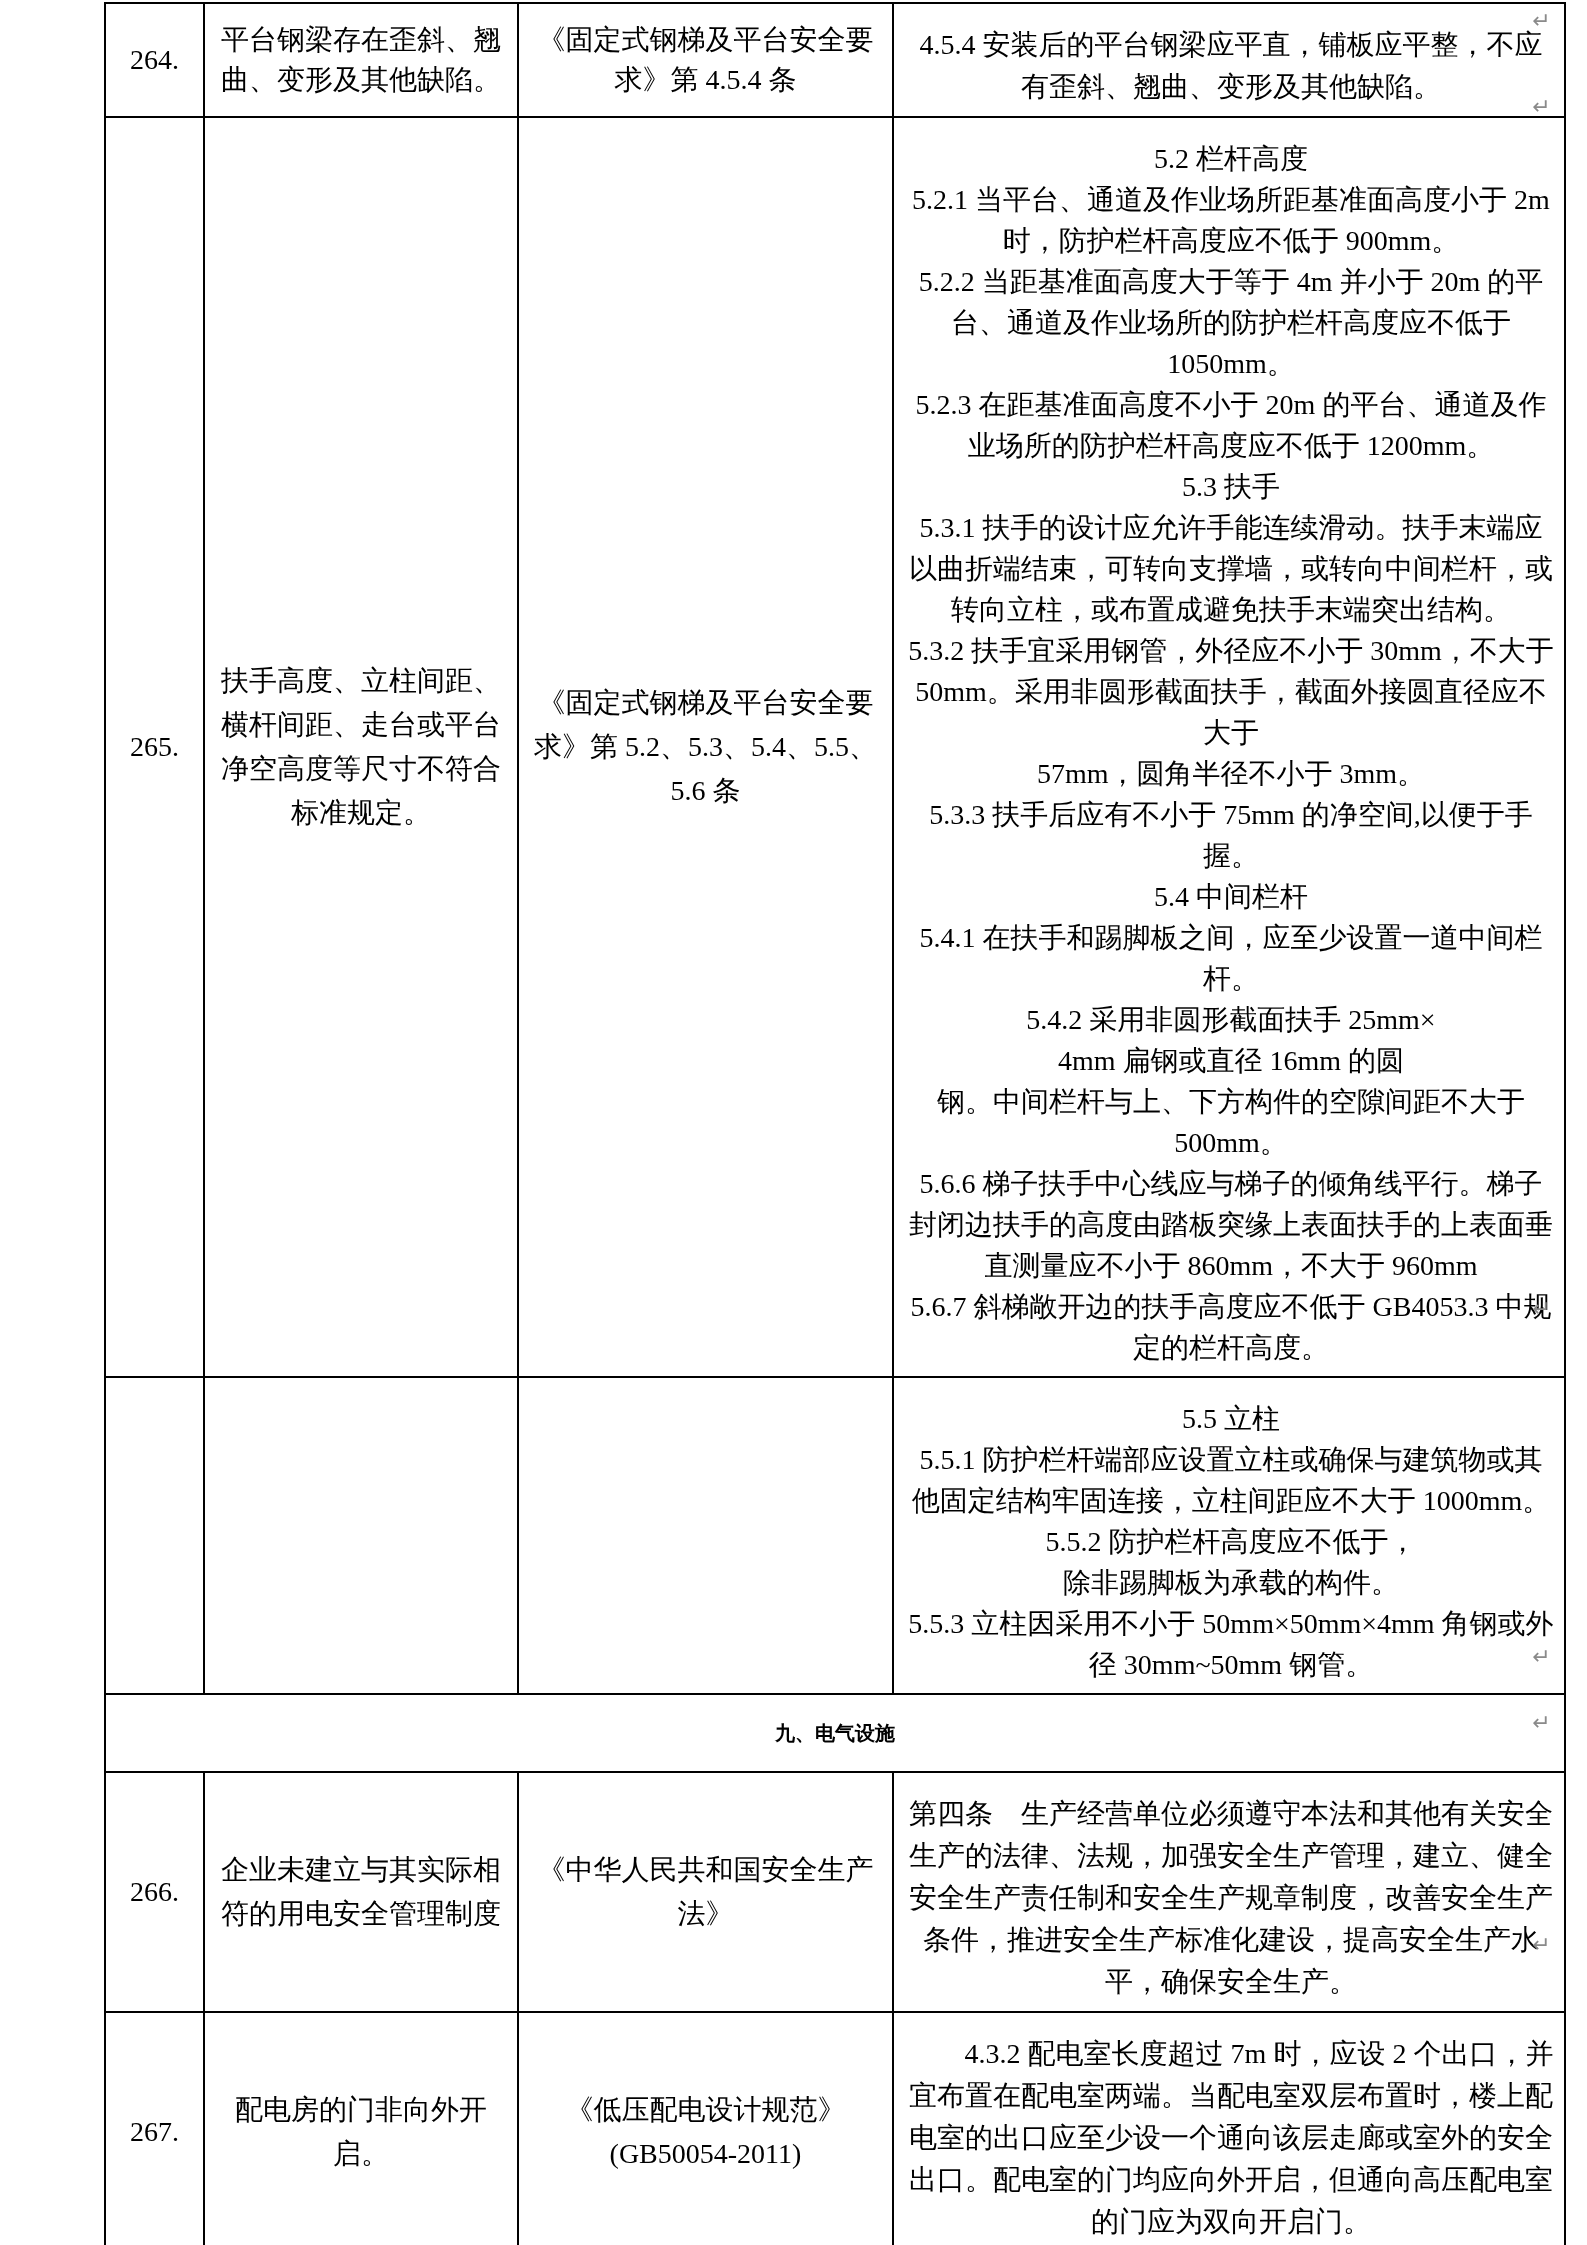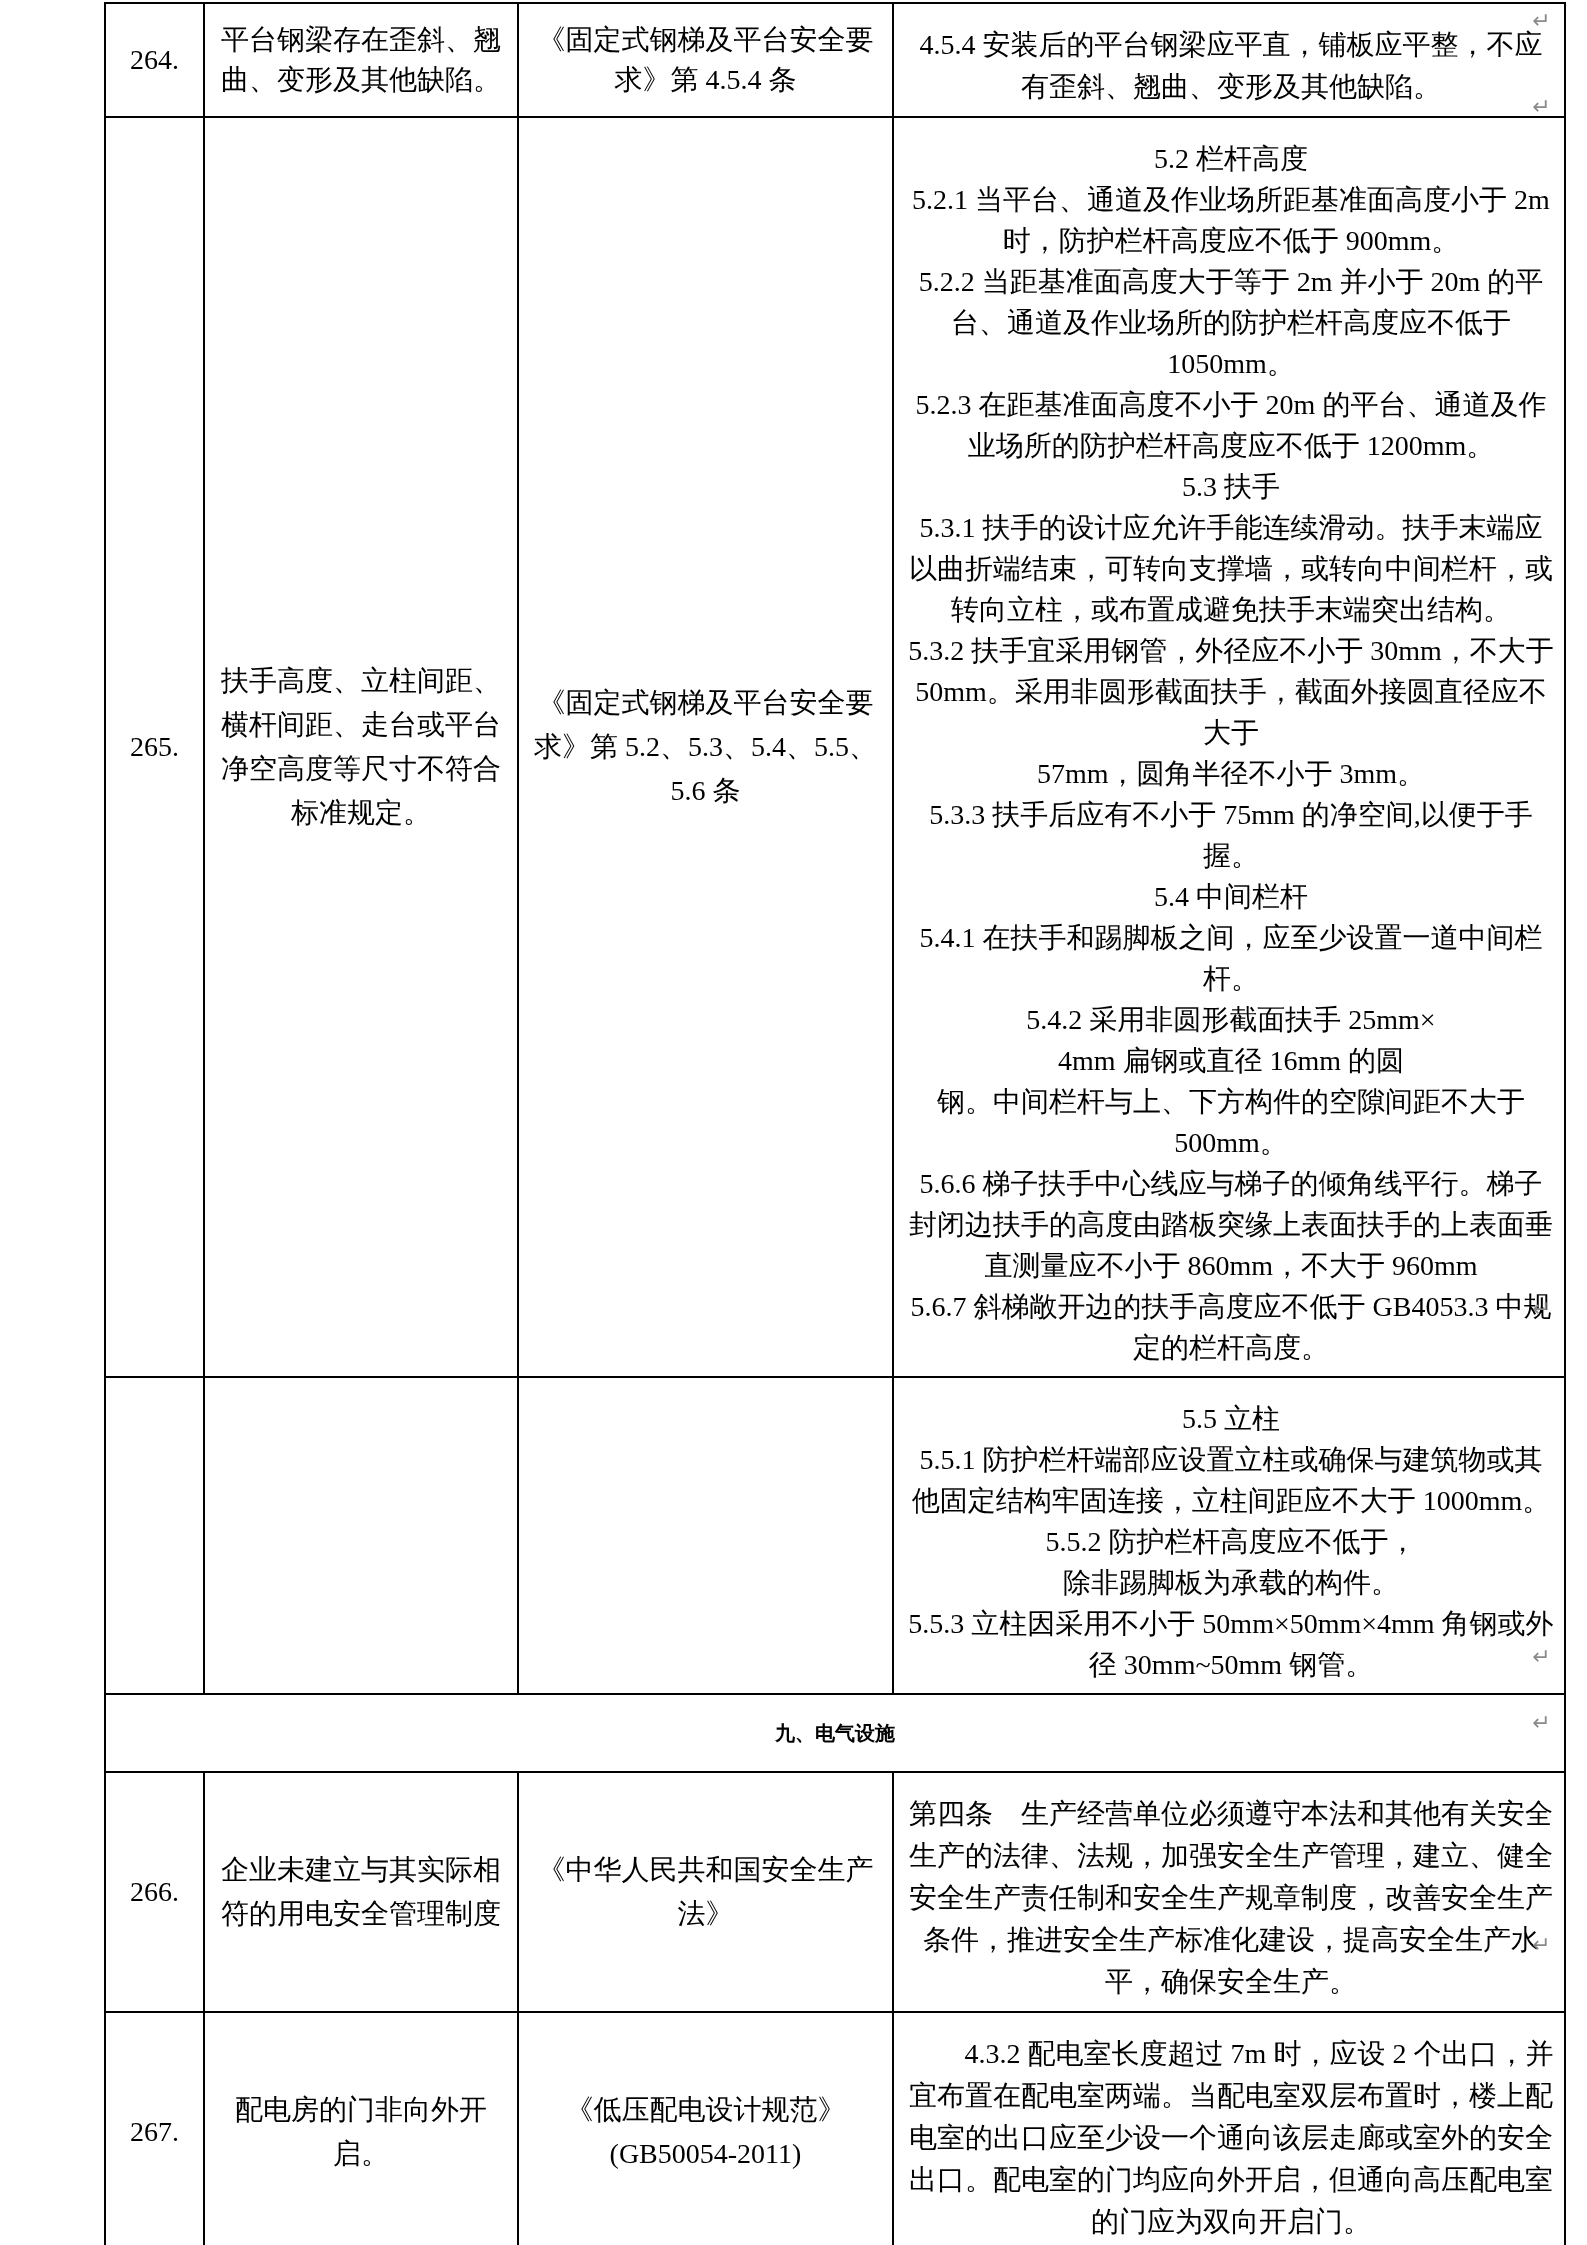--- a/index.html
+++ b/index.html
@@ -104,21 +104,21 @@
       </td>
       <td class="issue">
         <div class="para">扶手高度、立柱间距、横杆间距、走台或平台净空高度等尺寸不符合标准规定。</div>
       </td>
       <td class="basis">
         <div class="para">《固定式钢梯及平台安全要求》第 5.2、5.3、5.4、5.5、5.6 条</div>
       </td>
       <td class="detail">
         <div class="para">5.2 栏杆高度</div>
         <div class="para">5.2.1 当平台、通道及作业场所距基准面高度小于 2m 时，防护栏杆高度应不低于 900mm。</div>
-        <div class="para">5.2.2 当距基准面高度大于等于 2m 并小于 20m 的平台、通道及作业场所的防护栏杆高度应不低于 1050mm。</div>
+        <div class="para">5.2.2 当距基准面高度大于等于 4m 并小于 20m 的平台、通道及作业场所的防护栏杆高度应不低于 1050mm。</div>
         <div class="para">5.2.3 在距基准面高度不小于 20m 的平台、通道及作业场所的防护栏杆高度应不低于 1200mm。</div>
         <div class="para">5.3 扶手</div>
         <div class="para">5.3.1 扶手的设计应允许手能连续滑动。扶手末端应以曲折端结束，可转向支撑墙，或转向中间栏杆，或转向立柱，或布置成避免扶手末端突出结构。</div>
         <div class="para">5.3.2 扶手宜采用钢管，外径应不小于 30mm，不大于 50mm。采用非圆形截面扶手，截面外接圆直径应不大于</div>
         <div class="para">57mm，圆角半径不小于 3mm。</div>
         <div class="para">5.3.3 扶手后应有不小于 75mm 的净空间,以便于手握。</div>
         <div class="para">5.4 中间栏杆</div>
         <div class="para">5.4.1 在扶手和踢脚板之间，应至少设置一道中间栏杆。</div>
         <div class="para">5.4.2 采用非圆形截面扶手 25mm×</div>
         <div class="para">4mm 扁钢或直径 16mm 的圆</div>

